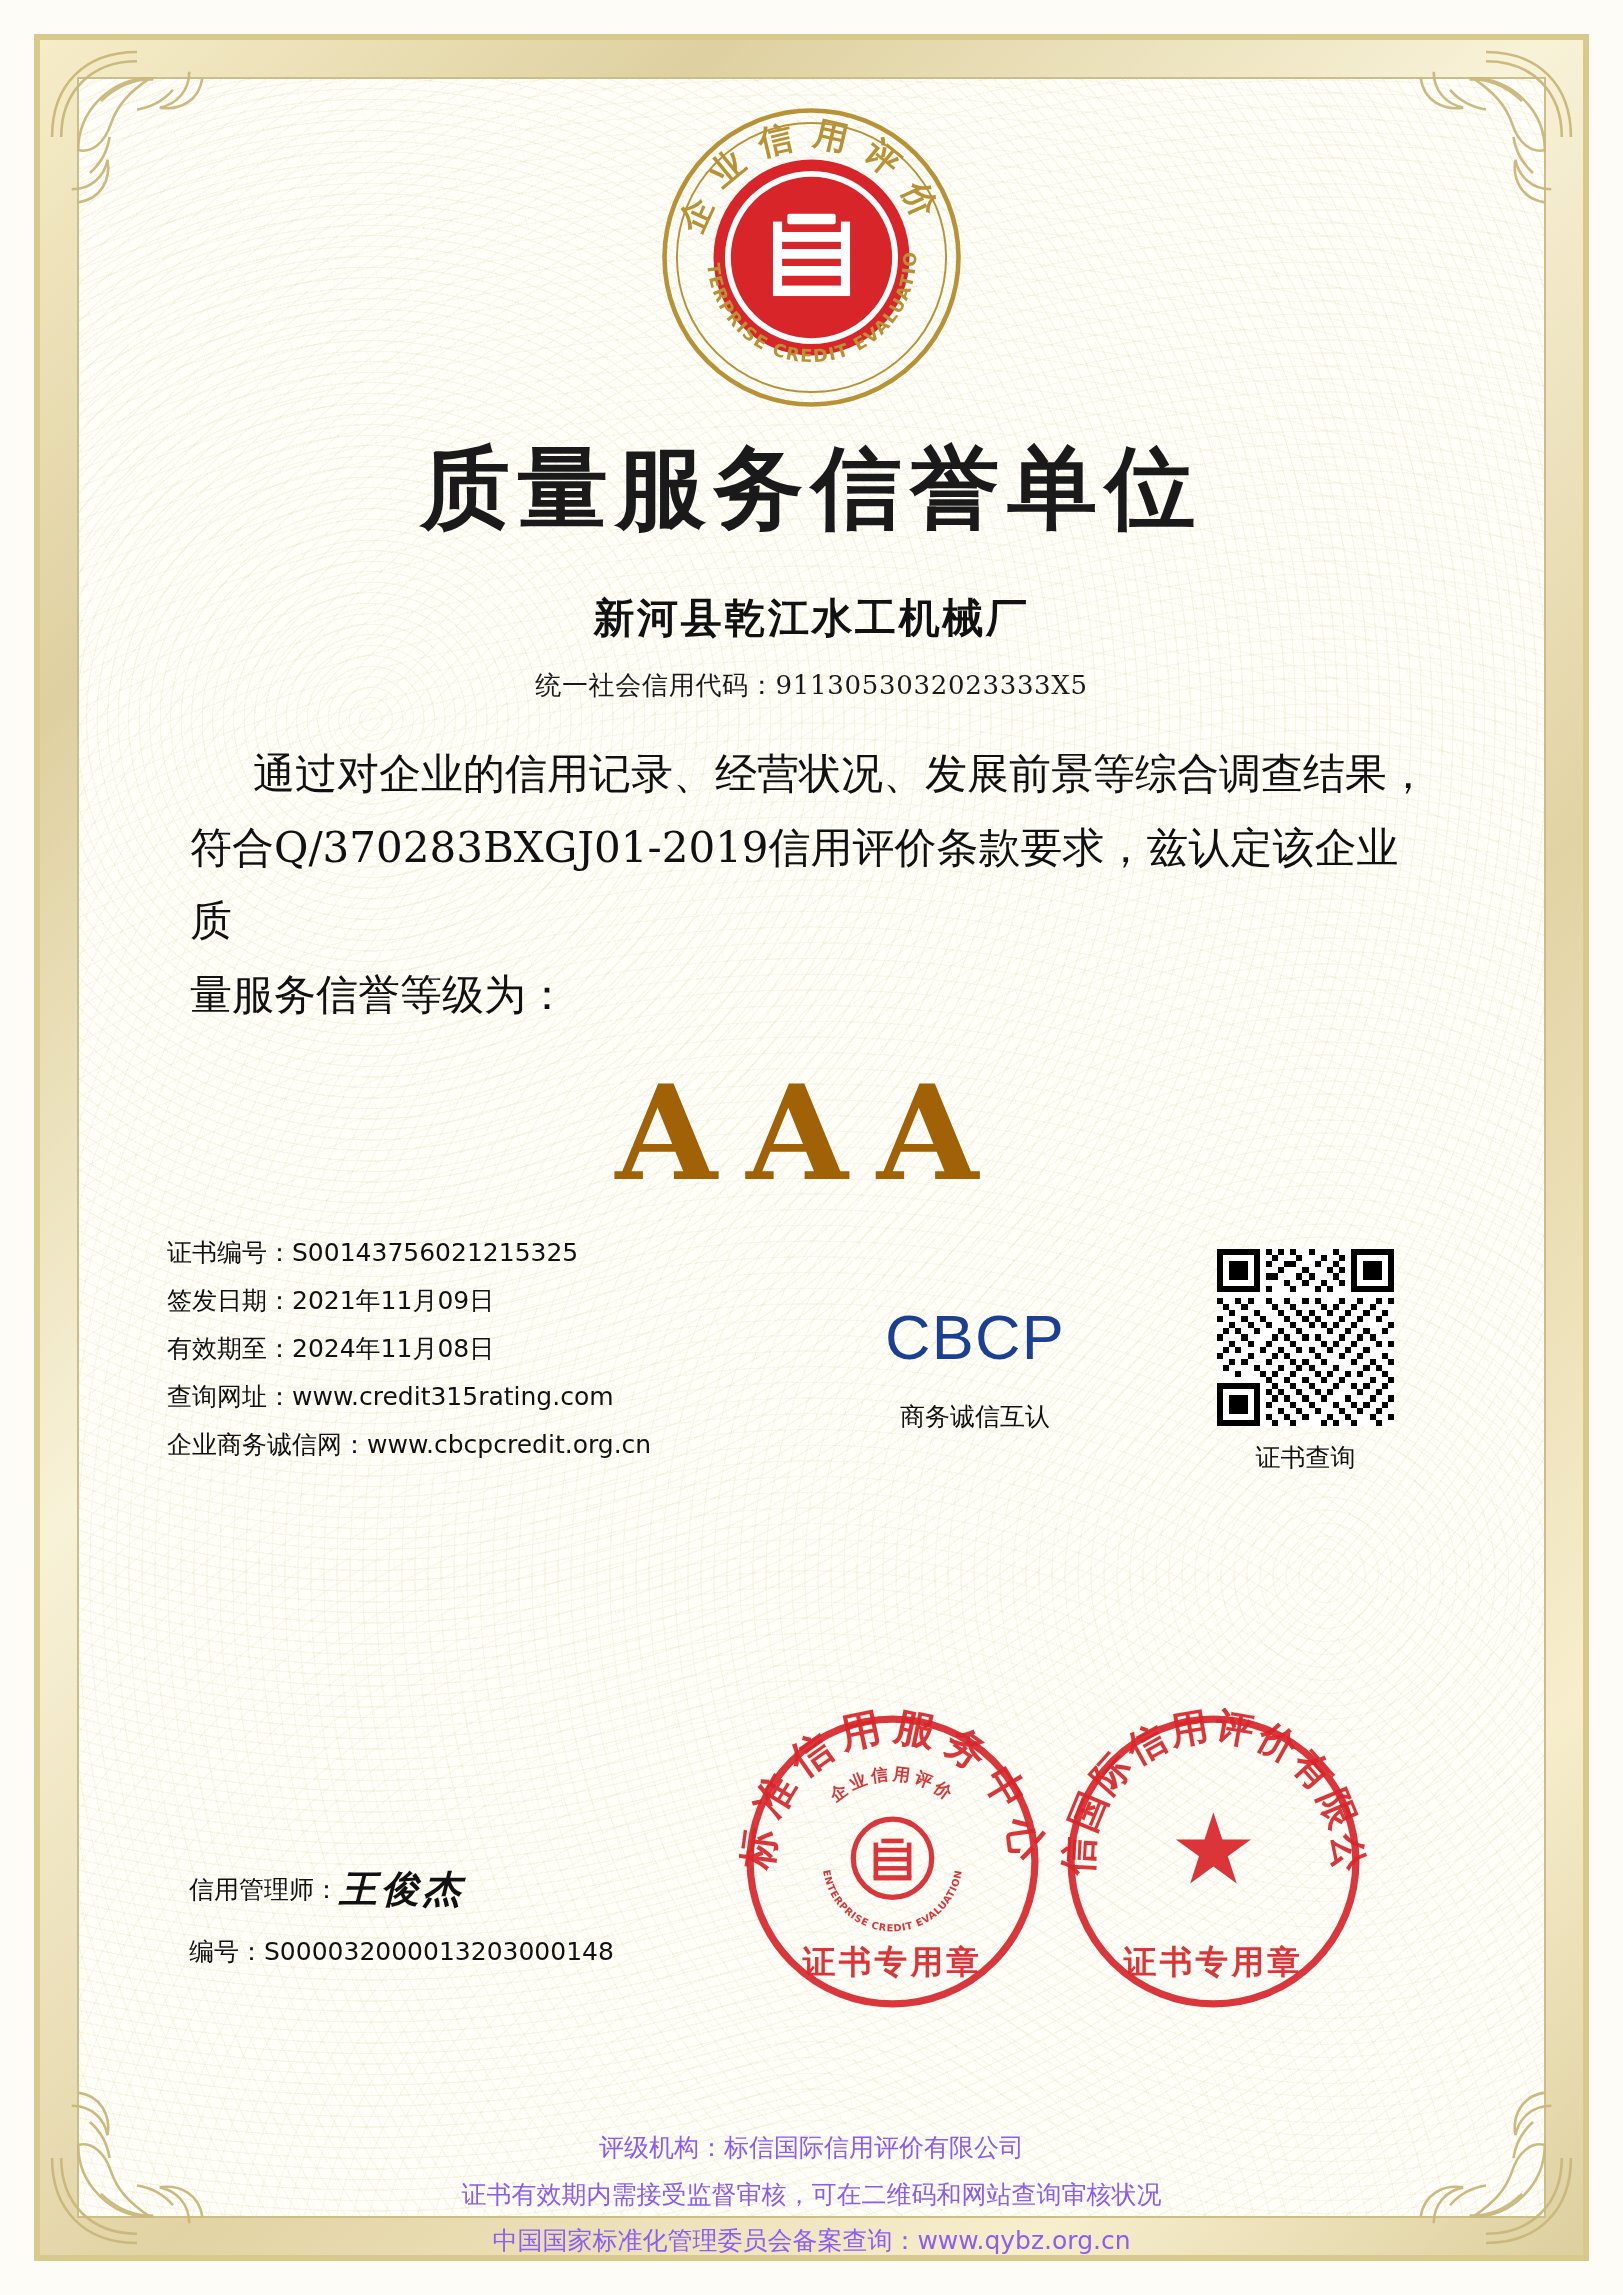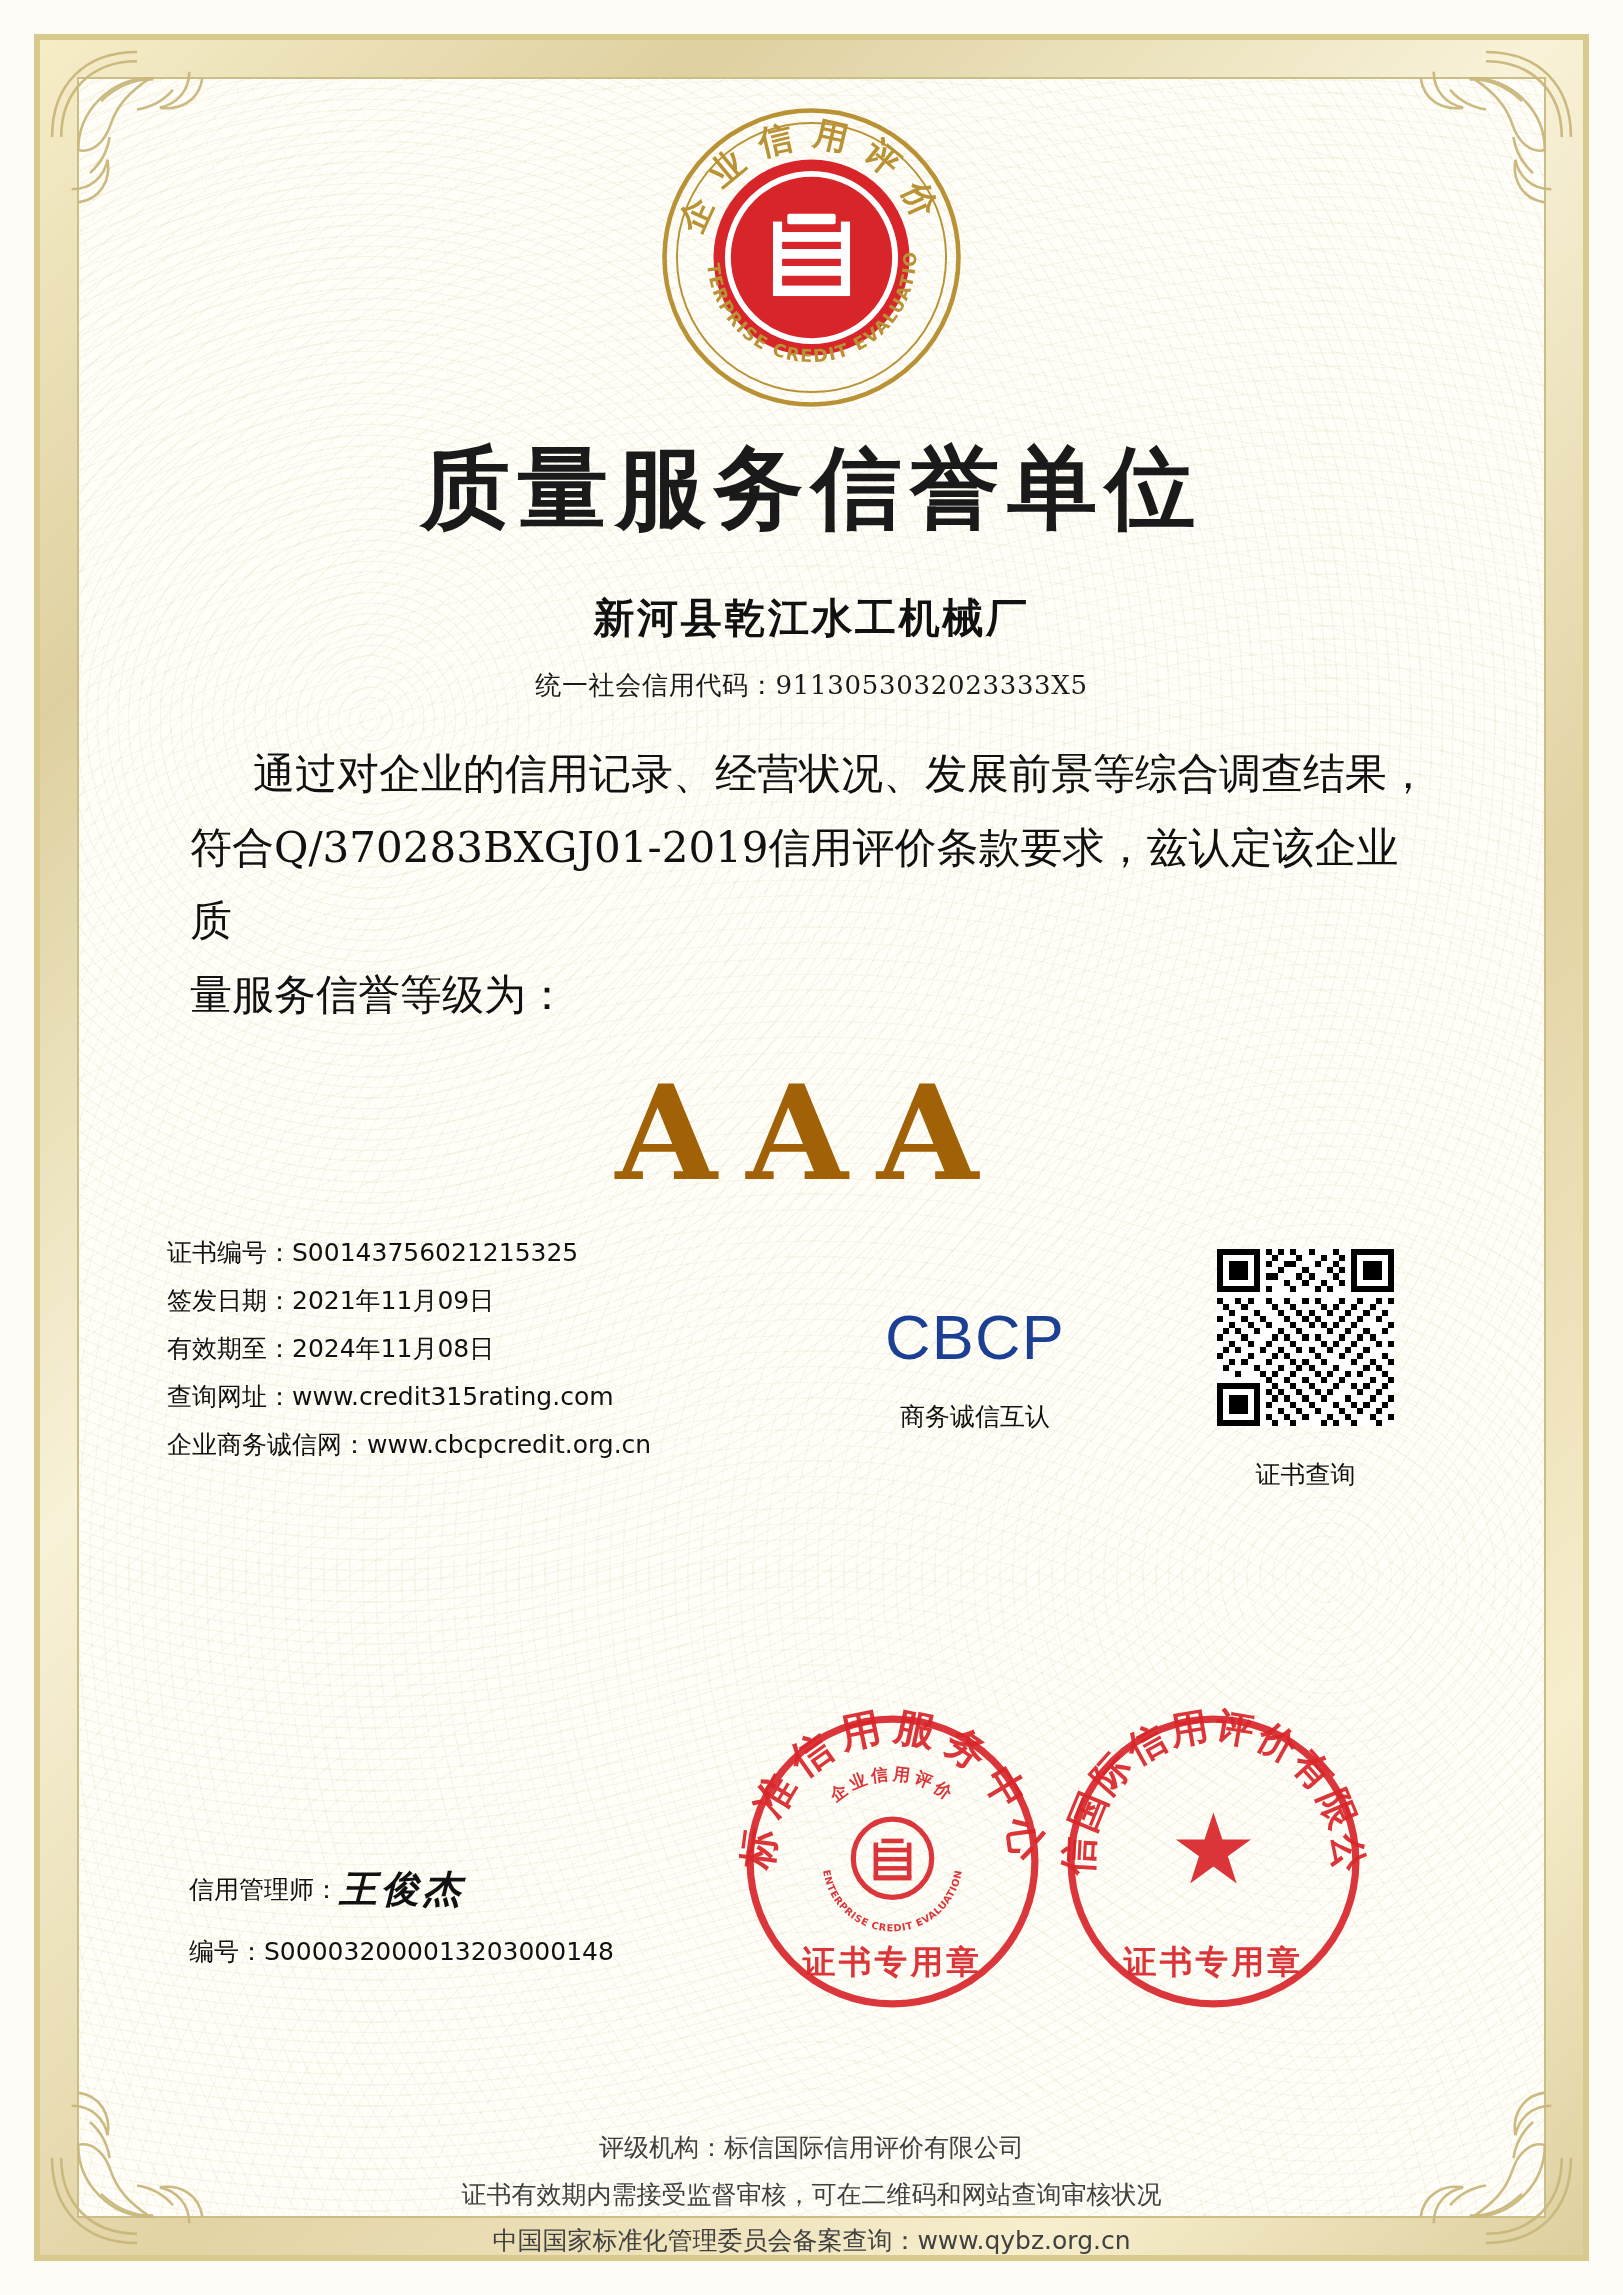--- a/index.html
+++ b/index.html
@@ -166,21 +166,21 @@
     text-align: center;
   }
   .qr {
     width: 177px;
     height: 177px;
     margin: 0 auto;
     background: #fff;
     position: relative;
   }
   .qr-caption {
-    margin-top: 32px;
+    margin-top: 15px;
     font-family: "DejaVu Sans", sans-serif;
     font-size: 25px;
     color: #111;
   }
   
   .stamps {
     position: absolute;
     left: 739px;
     top: 1701px;
     width: 654px;
@@ -213,21 +213,21 @@
     vertical-align: -3.9px;
   }
   .footer {
     position: absolute;
     left: 0; right: 0;
     bottom: 31px;
     text-align: center;
     font-family: "DejaVu Sans", sans-serif;
     font-size: 25px;
     line-height: 1.85;
-    color: #404040;
+    color: #8b5cf6;
   }
 </style>
 </head>
 <body>
 
 <div class="page">
 
   <div class="border-outer"></div>
 
   <div class="border-inner">

